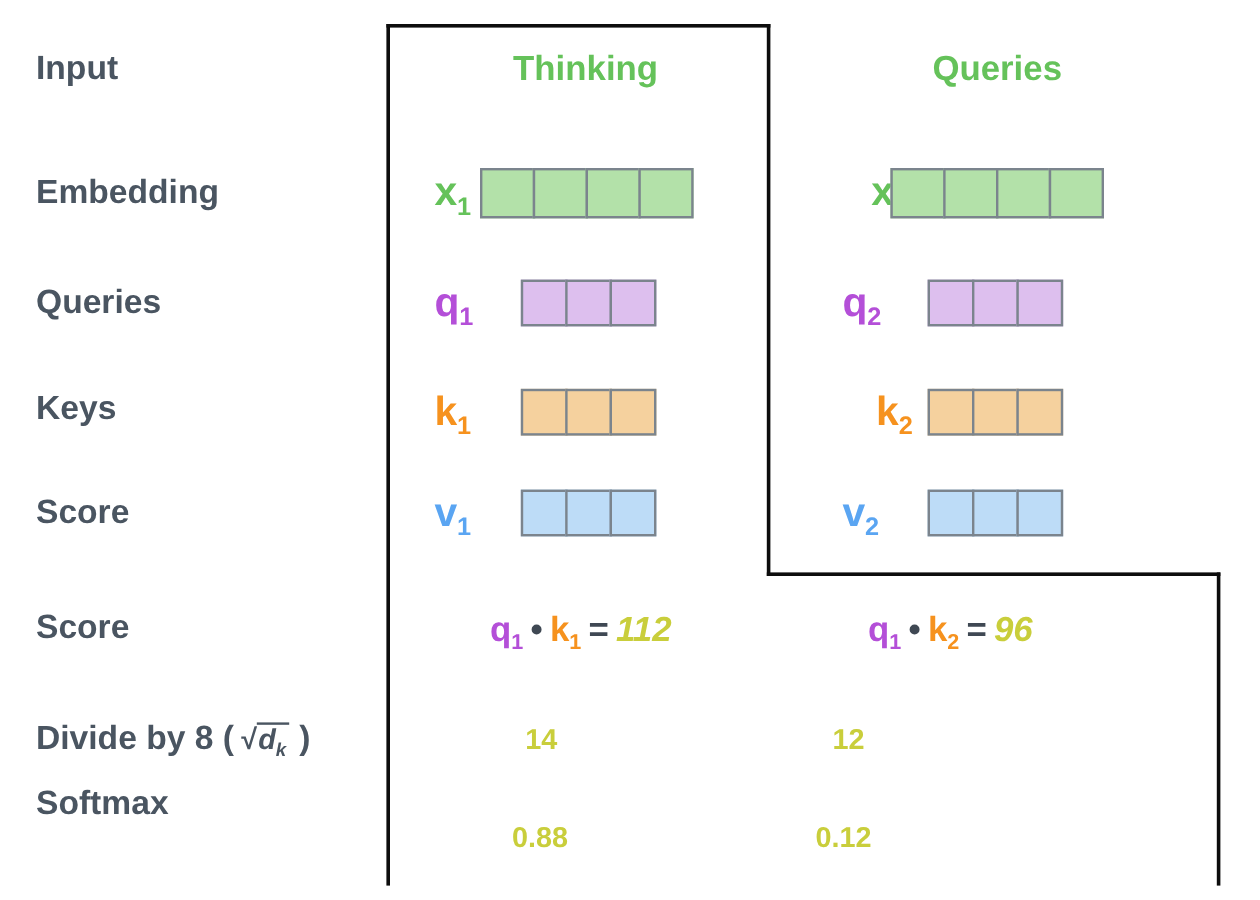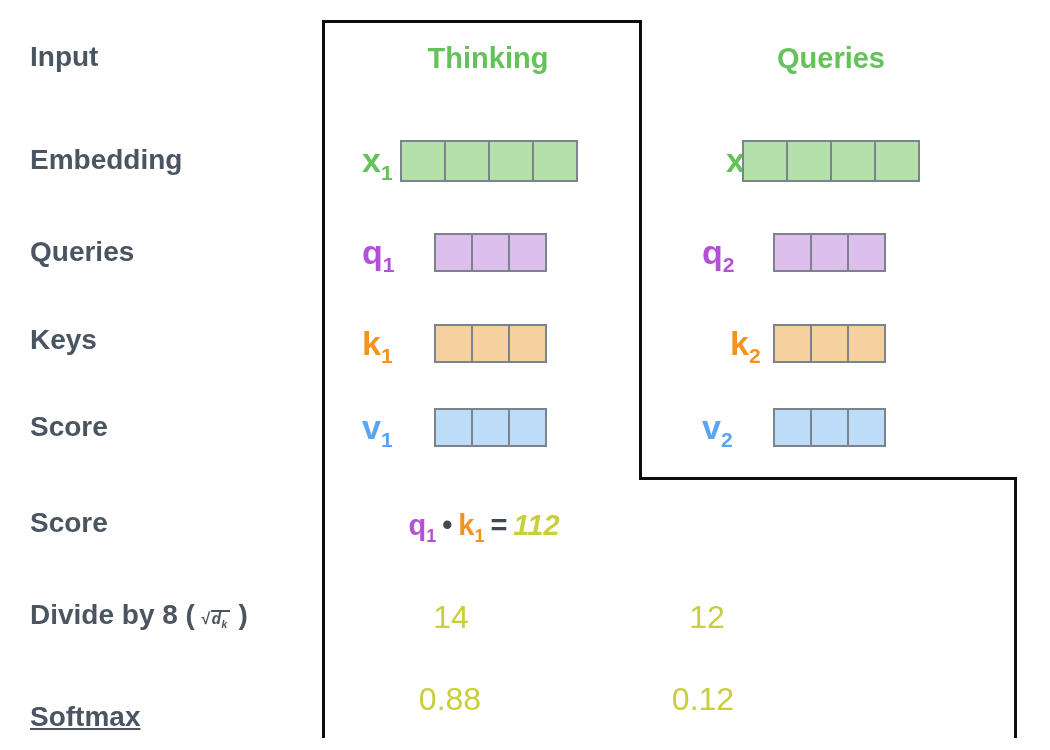--- a/index.html
+++ b/index.html
@@ -35,24 +35,24 @@
   .fill-purple { background:var(--purple-fill); }
   .fill-orange { background:var(--orange-fill); }
   .fill-blue   { background:var(--blue-fill); }
   .score {
     position:absolute; transform:translateX(-50%); font-size:29px; font-weight:bold;
     line-height:36px; white-space:nowrap;
   }
   .score .op { padding:0 6px; }
   .num {
     position:absolute; transform:translateX(-50%); color:var(--yellow);
-    font-size:32px; font-weight:normal; line-height:34px; white-space:nowrap;
+    font-size:24px; font-weight:bold; line-height:34px; white-space:nowrap;
   }
-  .sqrt { display:inline-block; font-family:Liberation Mono, monospace; font-style:italic;
-          font-size:16px; margin:0 8px 0 6px; }
+  .sqrt { display:inline-block; font-family:Liberation Sans, sans-serif; font-style:italic;
+          font-size:24px; margin:0 8px 0 6px; }
   .sqrt .radical { font-style:normal; }
   .sqrt .radicand { display:inline-block; border-top:2px solid var(--label-gray);
           line-height:1.05; padding:0 3px 0 1px; }
   .sqrt sub { font-size:0.65em; }
 </style>
 </head>
 <body>
 
 <div class="canvas">
 
@@ -62,21 +62,21 @@
   <div class="outline" style="left:639px; top:477px; width:378px; height:3px;"></div>
   <div class="outline" style="left:1014px; top:477px; width:3px; height:261px;"></div>
 
   <div class="rowlabel" style="top:40px;">Input</div>
   <div class="rowlabel" style="top:235px;">Queries</div>
   <div class="rowlabel" style="top:143px;">Embedding</div>
   <div class="rowlabel" style="top:323px;">Keys</div>
   <div class="rowlabel" style="top:410px;">Score</div>
   <div class="rowlabel" style="top:506px;">Score</div>
   <div class="rowlabel" style="top:598px;"><span>Divide by 8 (</span><span class="sqrt"><span class="radical">√</span><span class="radicand"><span>d</span><sub>k</sub></span></span><span>)</span></div>
-  <div class="rowlabel" style="top:700px;text-decoration:underline;">Softmax</div>
+  <div class="rowlabel" style="top:652px;">Softmax</div>
 
   <div class="header" style="left:488px; top:41px;">Thinking</div>
   <div class="header" style="left:831px; top:41px;">Queries</div>
 
   <div class="veclabel green" style="left:362px; top:143px;"><span>x</span><sub>1</sub></div>
   <div class="vec" style="left:400px; top:140px;">
     <div class="cell cell-emb fill-green"></div>
     <div class="cell cell-emb fill-green"></div>
     <div class="cell cell-emb fill-green"></div>
     <div class="cell cell-emb fill-green"></div>
@@ -127,20 +127,21 @@
 
   <div class="veclabel blue" style="left:702px; top:410px;"><span>v</span><sub>2</sub></div>
   <div class="vec" style="left:773px; top:408px;">
     <div class="cell cell-qkv fill-blue"></div>
     <div class="cell cell-qkv fill-blue"></div>
     <div class="cell cell-qkv fill-blue"></div>
   </div>
 
   <div class="score" style="left:484px; top:507px;"><span class="purple"><span>q</span><sub>1</sub></span><span class="op">•</span><span class="orange"><span>k</span><sub>1</sub></span><span class="op">=</span><span class="yellow">112</span></div>
 
+  <div class="score" style="left:792px; top:507px;"><span class="purple"><span>q</span><sub>1</sub></span><span class="op">•</span><span class="orange"><span>k</span><sub>2</sub></span><span class="op">=</span><span class="yellow">96</span></div>
 
   <div class="num" style="left:451px; top:600px;">14</div>
   <div class="num" style="left:707px; top:600px;">12</div>
 
   <div class="num" style="left:450px; top:682px;">0.88</div>
   <div class="num" style="left:703px; top:682px;">0.12</div>
 
 </div>
 
 </body></html>

